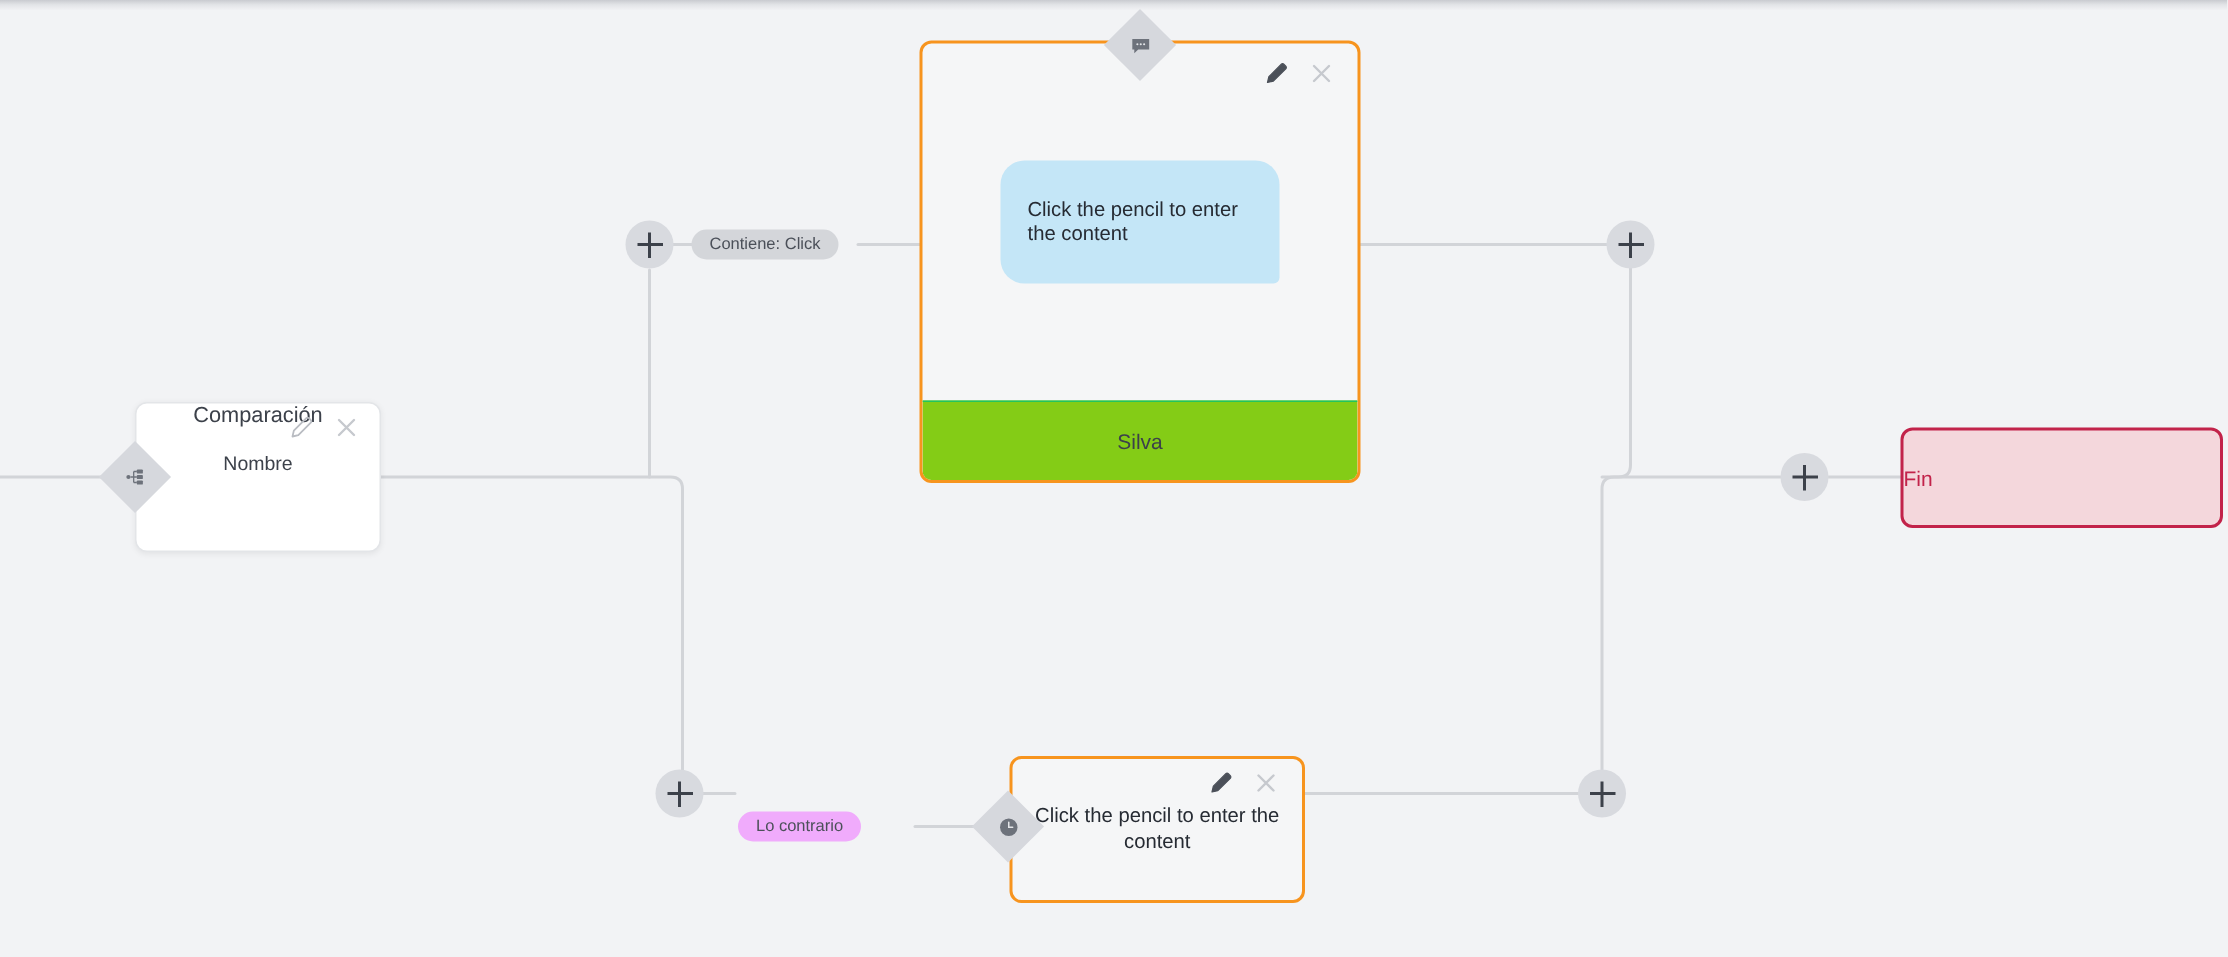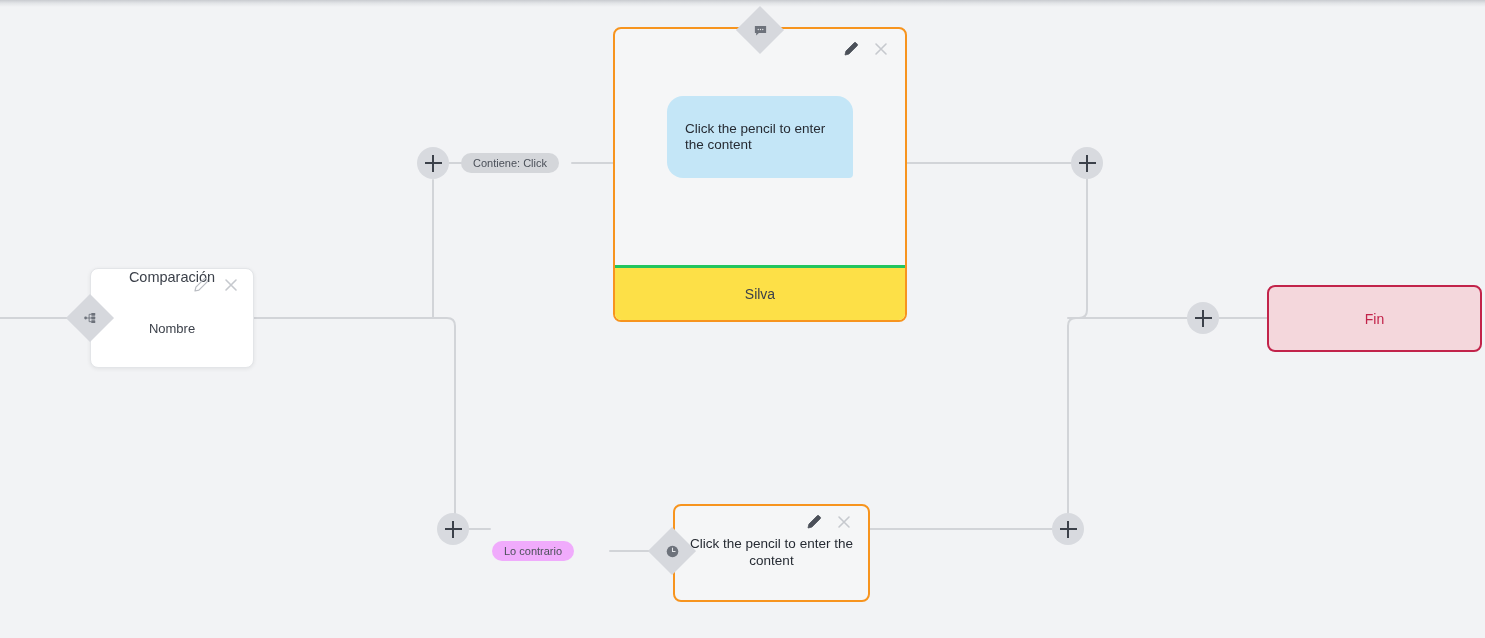--- a/index.html
+++ b/index.html
@@ -99,21 +99,20 @@
     box-sizing: border-box;
   }
   .edge-label.gray { background: #d4d6da; }
   .edge-label.white { background: #f0abfc; }
 
   
   .node {
     position: absolute;
     box-sizing: border-box;
     border-radius: 8px;
-    gap: 20px;
   }
 
   .node-compare {
     background: #ffffff;
     border: 1px solid #e3e5e8;
     box-shadow: 0 1px 4px rgba(0,0,0,0.07);
     display: flex;
     flex-direction: column;
     align-items: center;
     justify-content: flex-start;
@@ -150,22 +149,22 @@
     line-height: 1.22;
     color: #262b33;
     width: 100%;
     box-sizing: border-box;
     min-height: 82px;
     display: flex;
     align-items: center;
   }
   .node-card .card-footer {
     height: 52px;
-    background: #fde047;
-    border-top: 3px solid #22c55e;
+    background: #84cc16;
+    border-top: 1px solid #22c55e;
     display: flex;
     align-items: center;
     justify-content: center;
     font-size: 14px;
     color: #3c414a;
   }
 
   .node-small {
     background: #f5f6f7;
     border: 2px solid #f7941e;
@@ -178,21 +177,20 @@
     color: #262b33;
     padding: 0 14px;
     box-sizing: border-box;
   }
 
   .node-end {
     background: #f4d7dc;
     border: 2px solid #c2234a;
     display: flex;
     align-items: center;
-    justify-content: center;
     font-size: 14px;
     color: #c2234a;
   }
 
   
   .node-tools {
     position: absolute;
     display: flex;
     align-items: center;
     gap: 14px;

